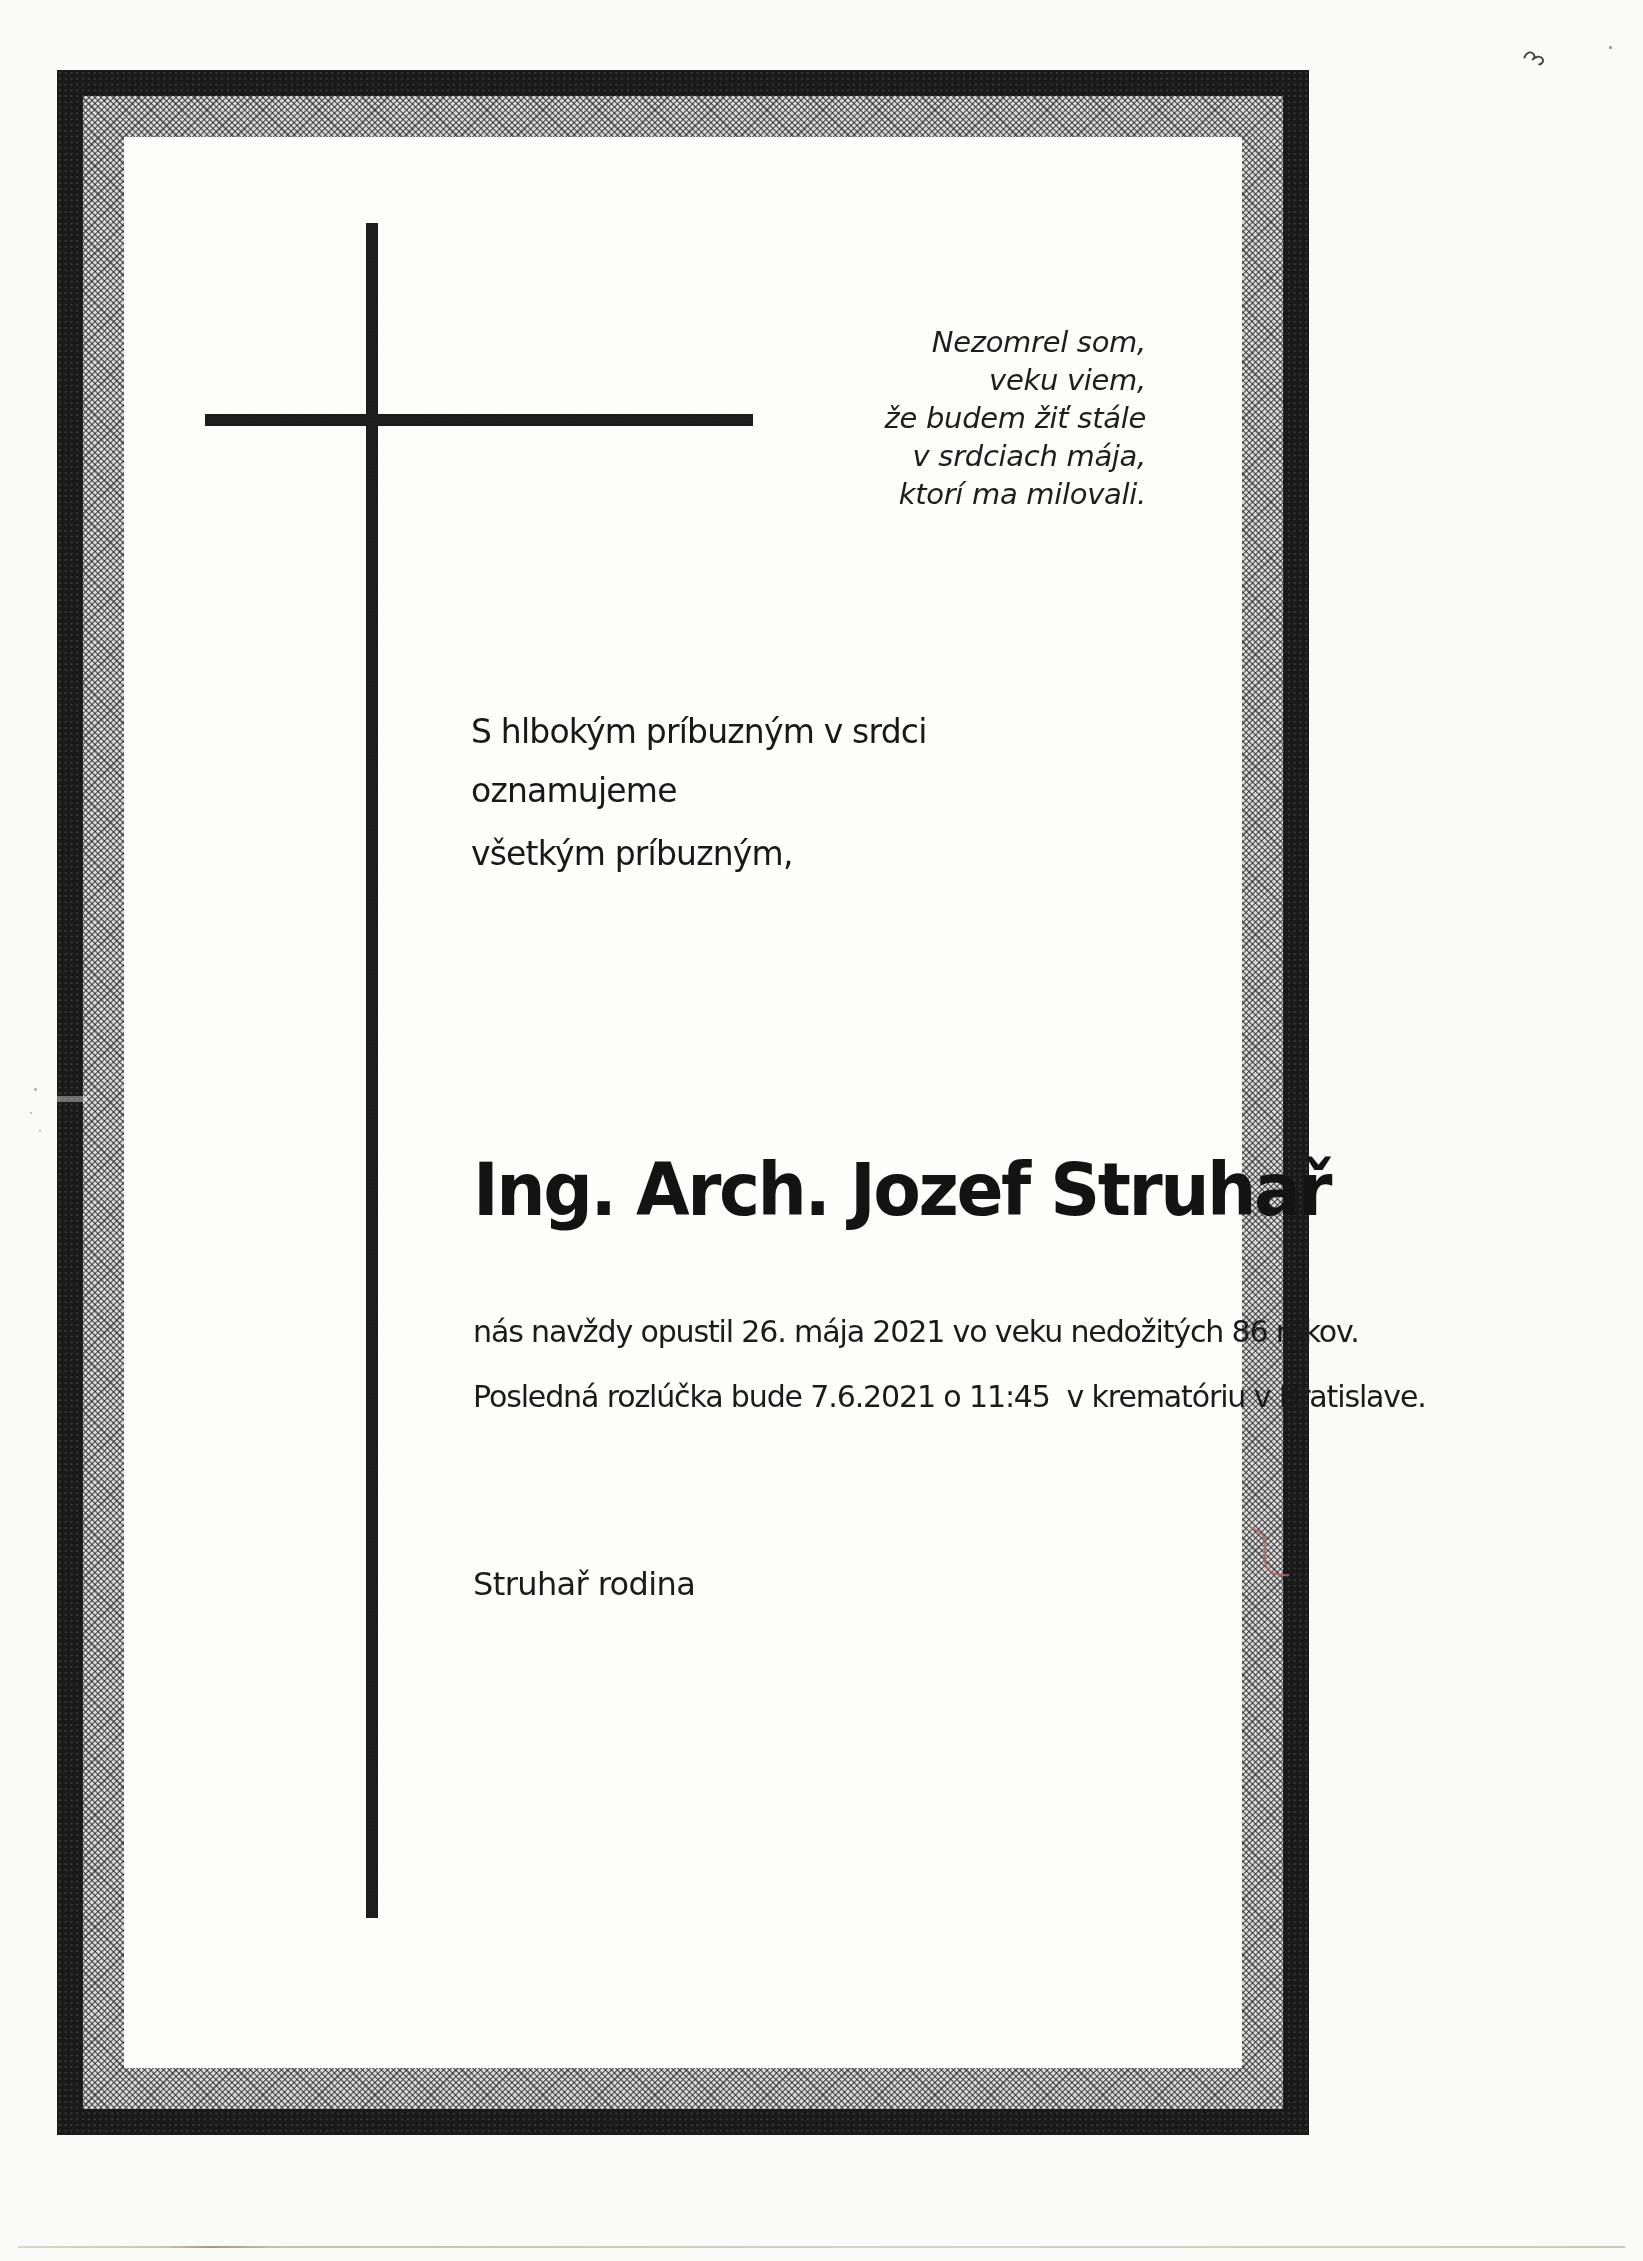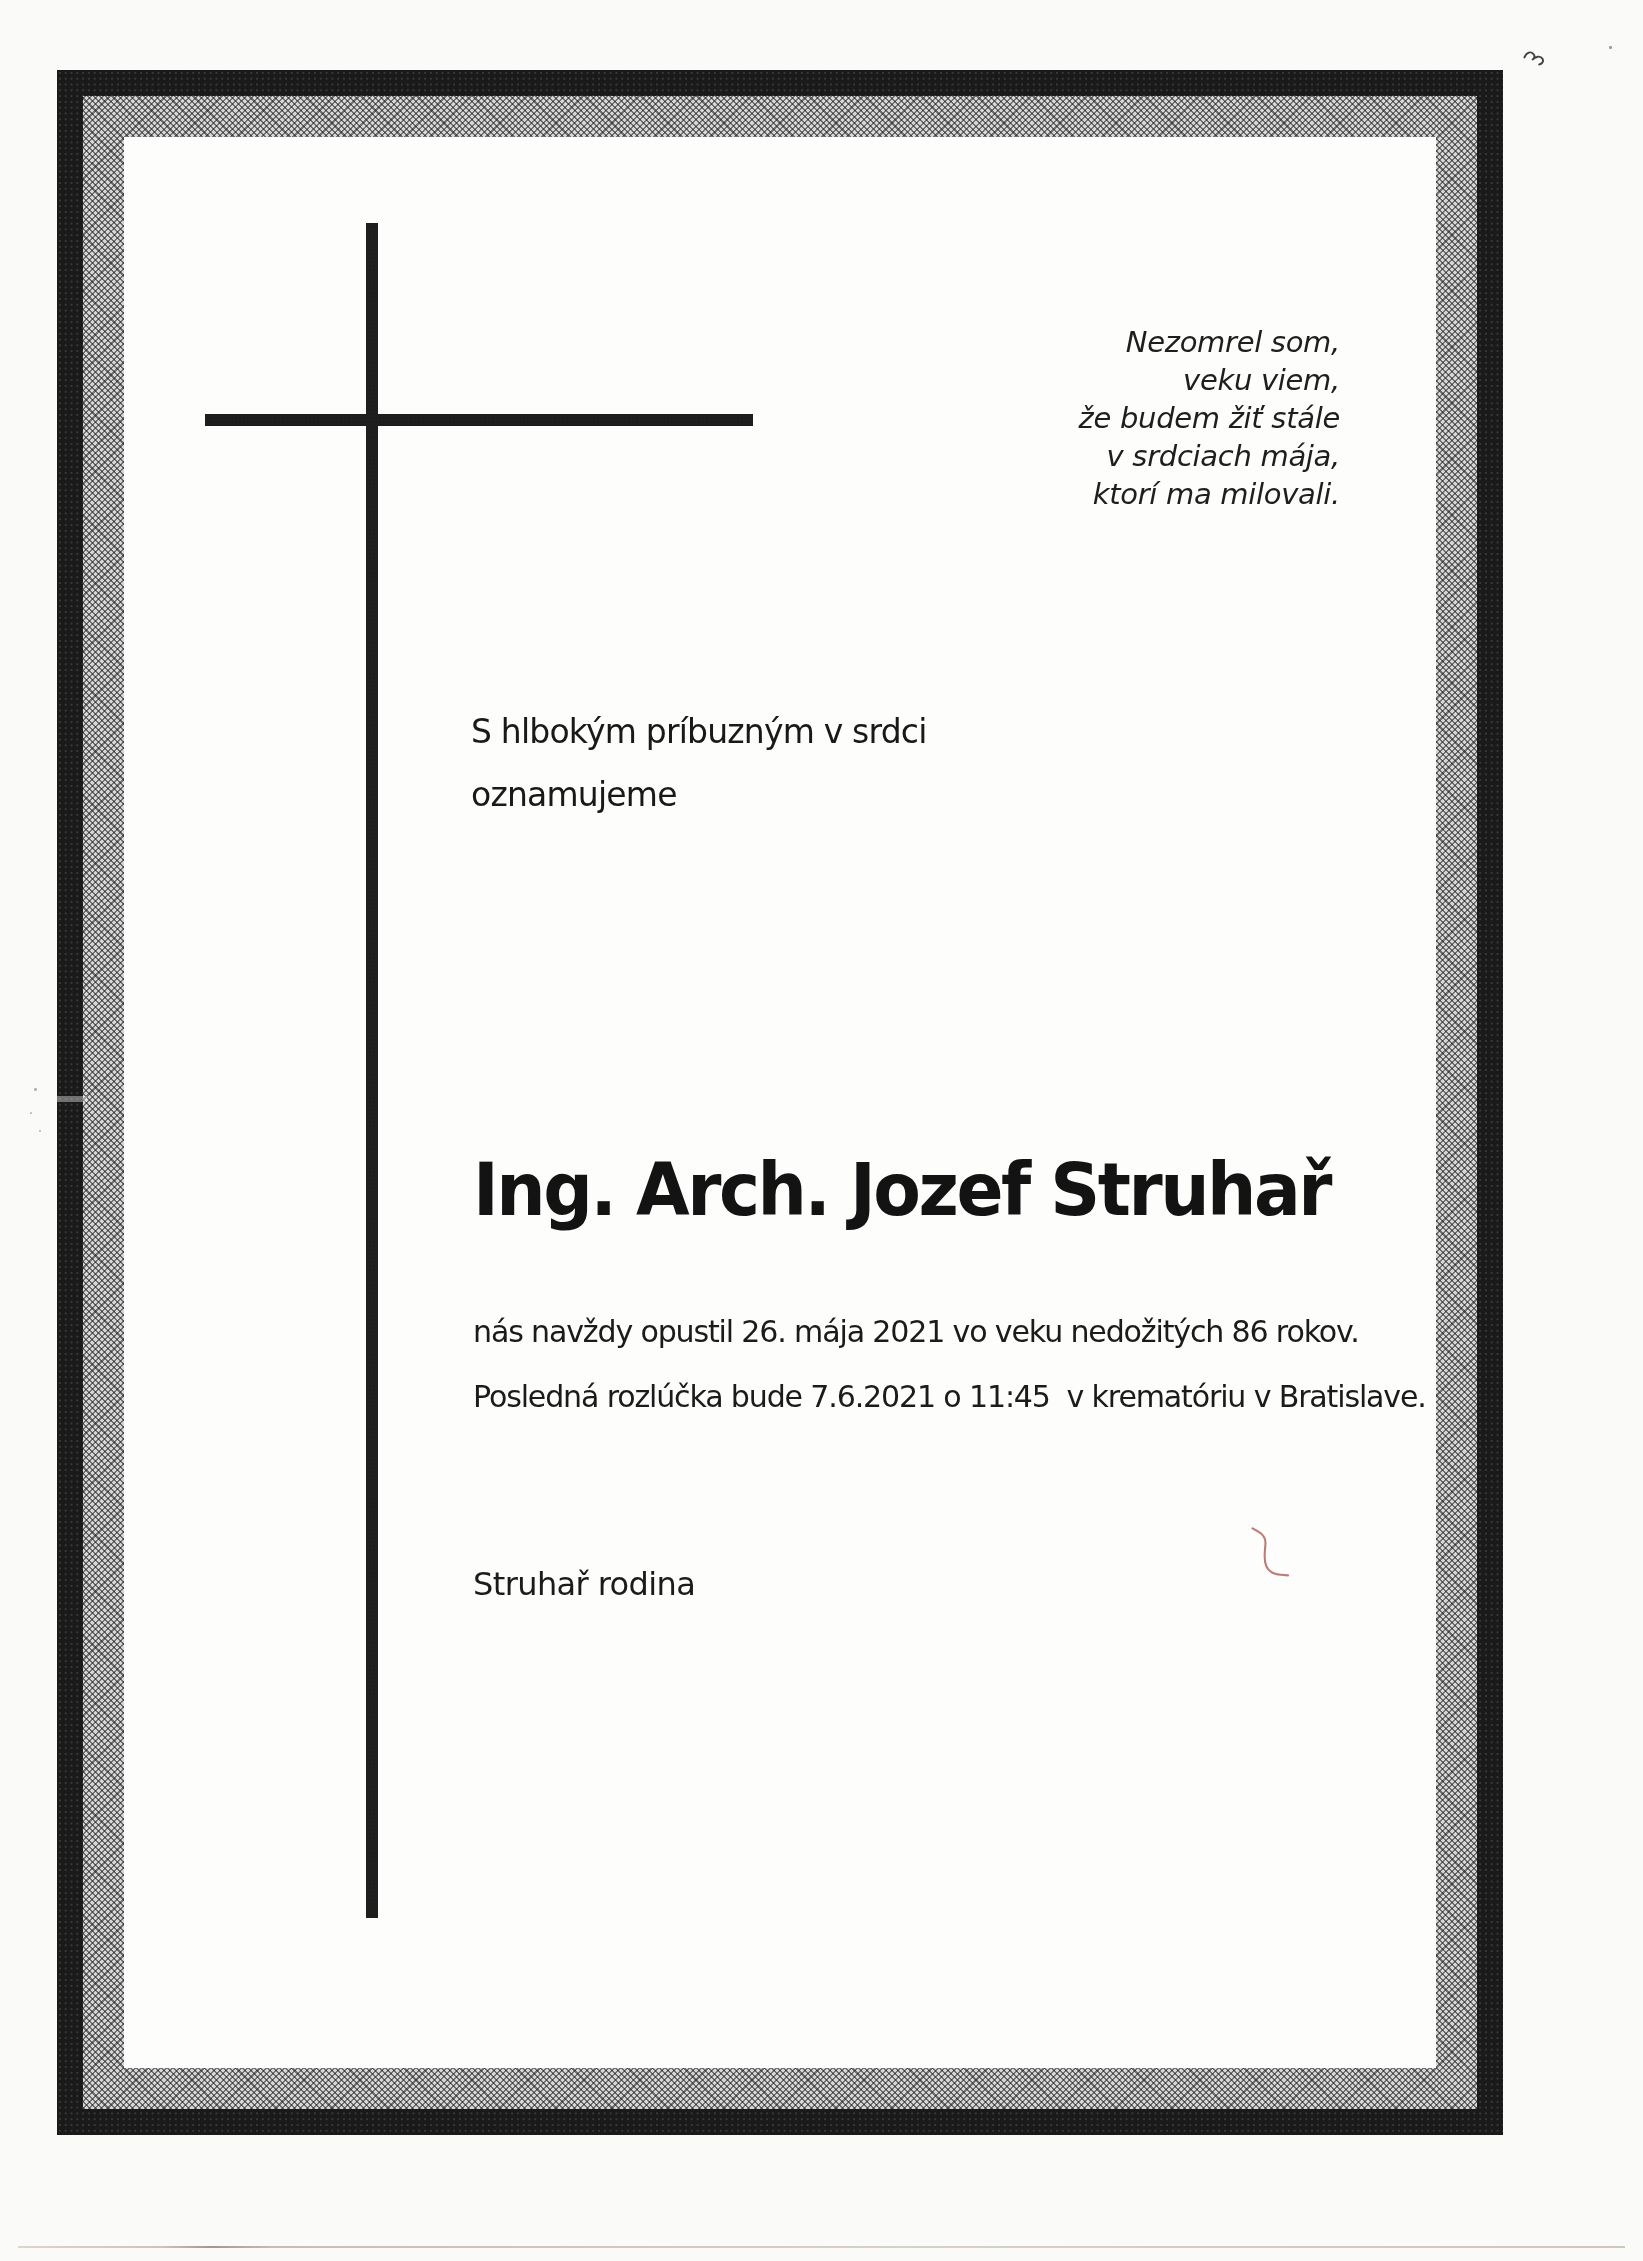--- a/index.html
+++ b/index.html
@@ -6,21 +6,21 @@
   .page{
     position:relative;
     width:1643px;height:2261px;
     background:#fafaf8;
     overflow:hidden;
     font-family:"DejaVu Sans",sans-serif;
     color:#1b1b1b;
   }
   
   .frame{
-    position:absolute;left:57px;top:70px;width:1446px;height:2065px;
+    position:absolute;left:57px;top:70px;width:1252px;height:2065px;
     background-color:#1a1a1a;
     background-image:radial-gradient(rgba(255,255,255,.17) 0.6px,transparent 1px);
     background-size:5.8px 5.8px;
   }
   .halftone{
     position:absolute;left:26px;top:26px;right:26px;bottom:26px;
     background-color:#c6c6c6;
     background-image:
       repeating-linear-gradient(45deg,rgba(25,25,25,.55) 0 1.5px,transparent 1.5px 4.4px),
       repeating-linear-gradient(-45deg,rgba(25,25,25,.48) 0 1.5px,rgba(255,255,255,.28) 1.5px 4.4px);
@@ -103,20 +103,21 @@
           <div class="e-line">Nezomrel som,</div>
           <div class="e-line">veku viem,</div>
           <div class="e-line">že budem žiť stále</div>
           <div class="e-line">v srdciach mája,</div>
           <div class="e-line">ktorí ma milovali.</div>
         </div>
 
         <div class="announcement">
           <div class="a-line">S hlbokým príbuzným v srdci</div>
           <div class="a-line">oznamujeme</div>
+          <div class="a-line">všetkým príbuzným,</div>
         </div>
 
         <h1 class="deceased-name">Ing. Arch. Jozef Struhař</h1>
 
         <div class="detail-line detail-1">nás navždy opustil 26. mája 2021 vo veku nedožitých 86 rokov.</div>
         <div class="detail-line detail-2">Posledná rozlúčka bude 7.6.2021 o 11:45  v krematóriu v Bratislave.</div>
 
         <div class="closing">Struhař rodina</div>
 
       </div>

